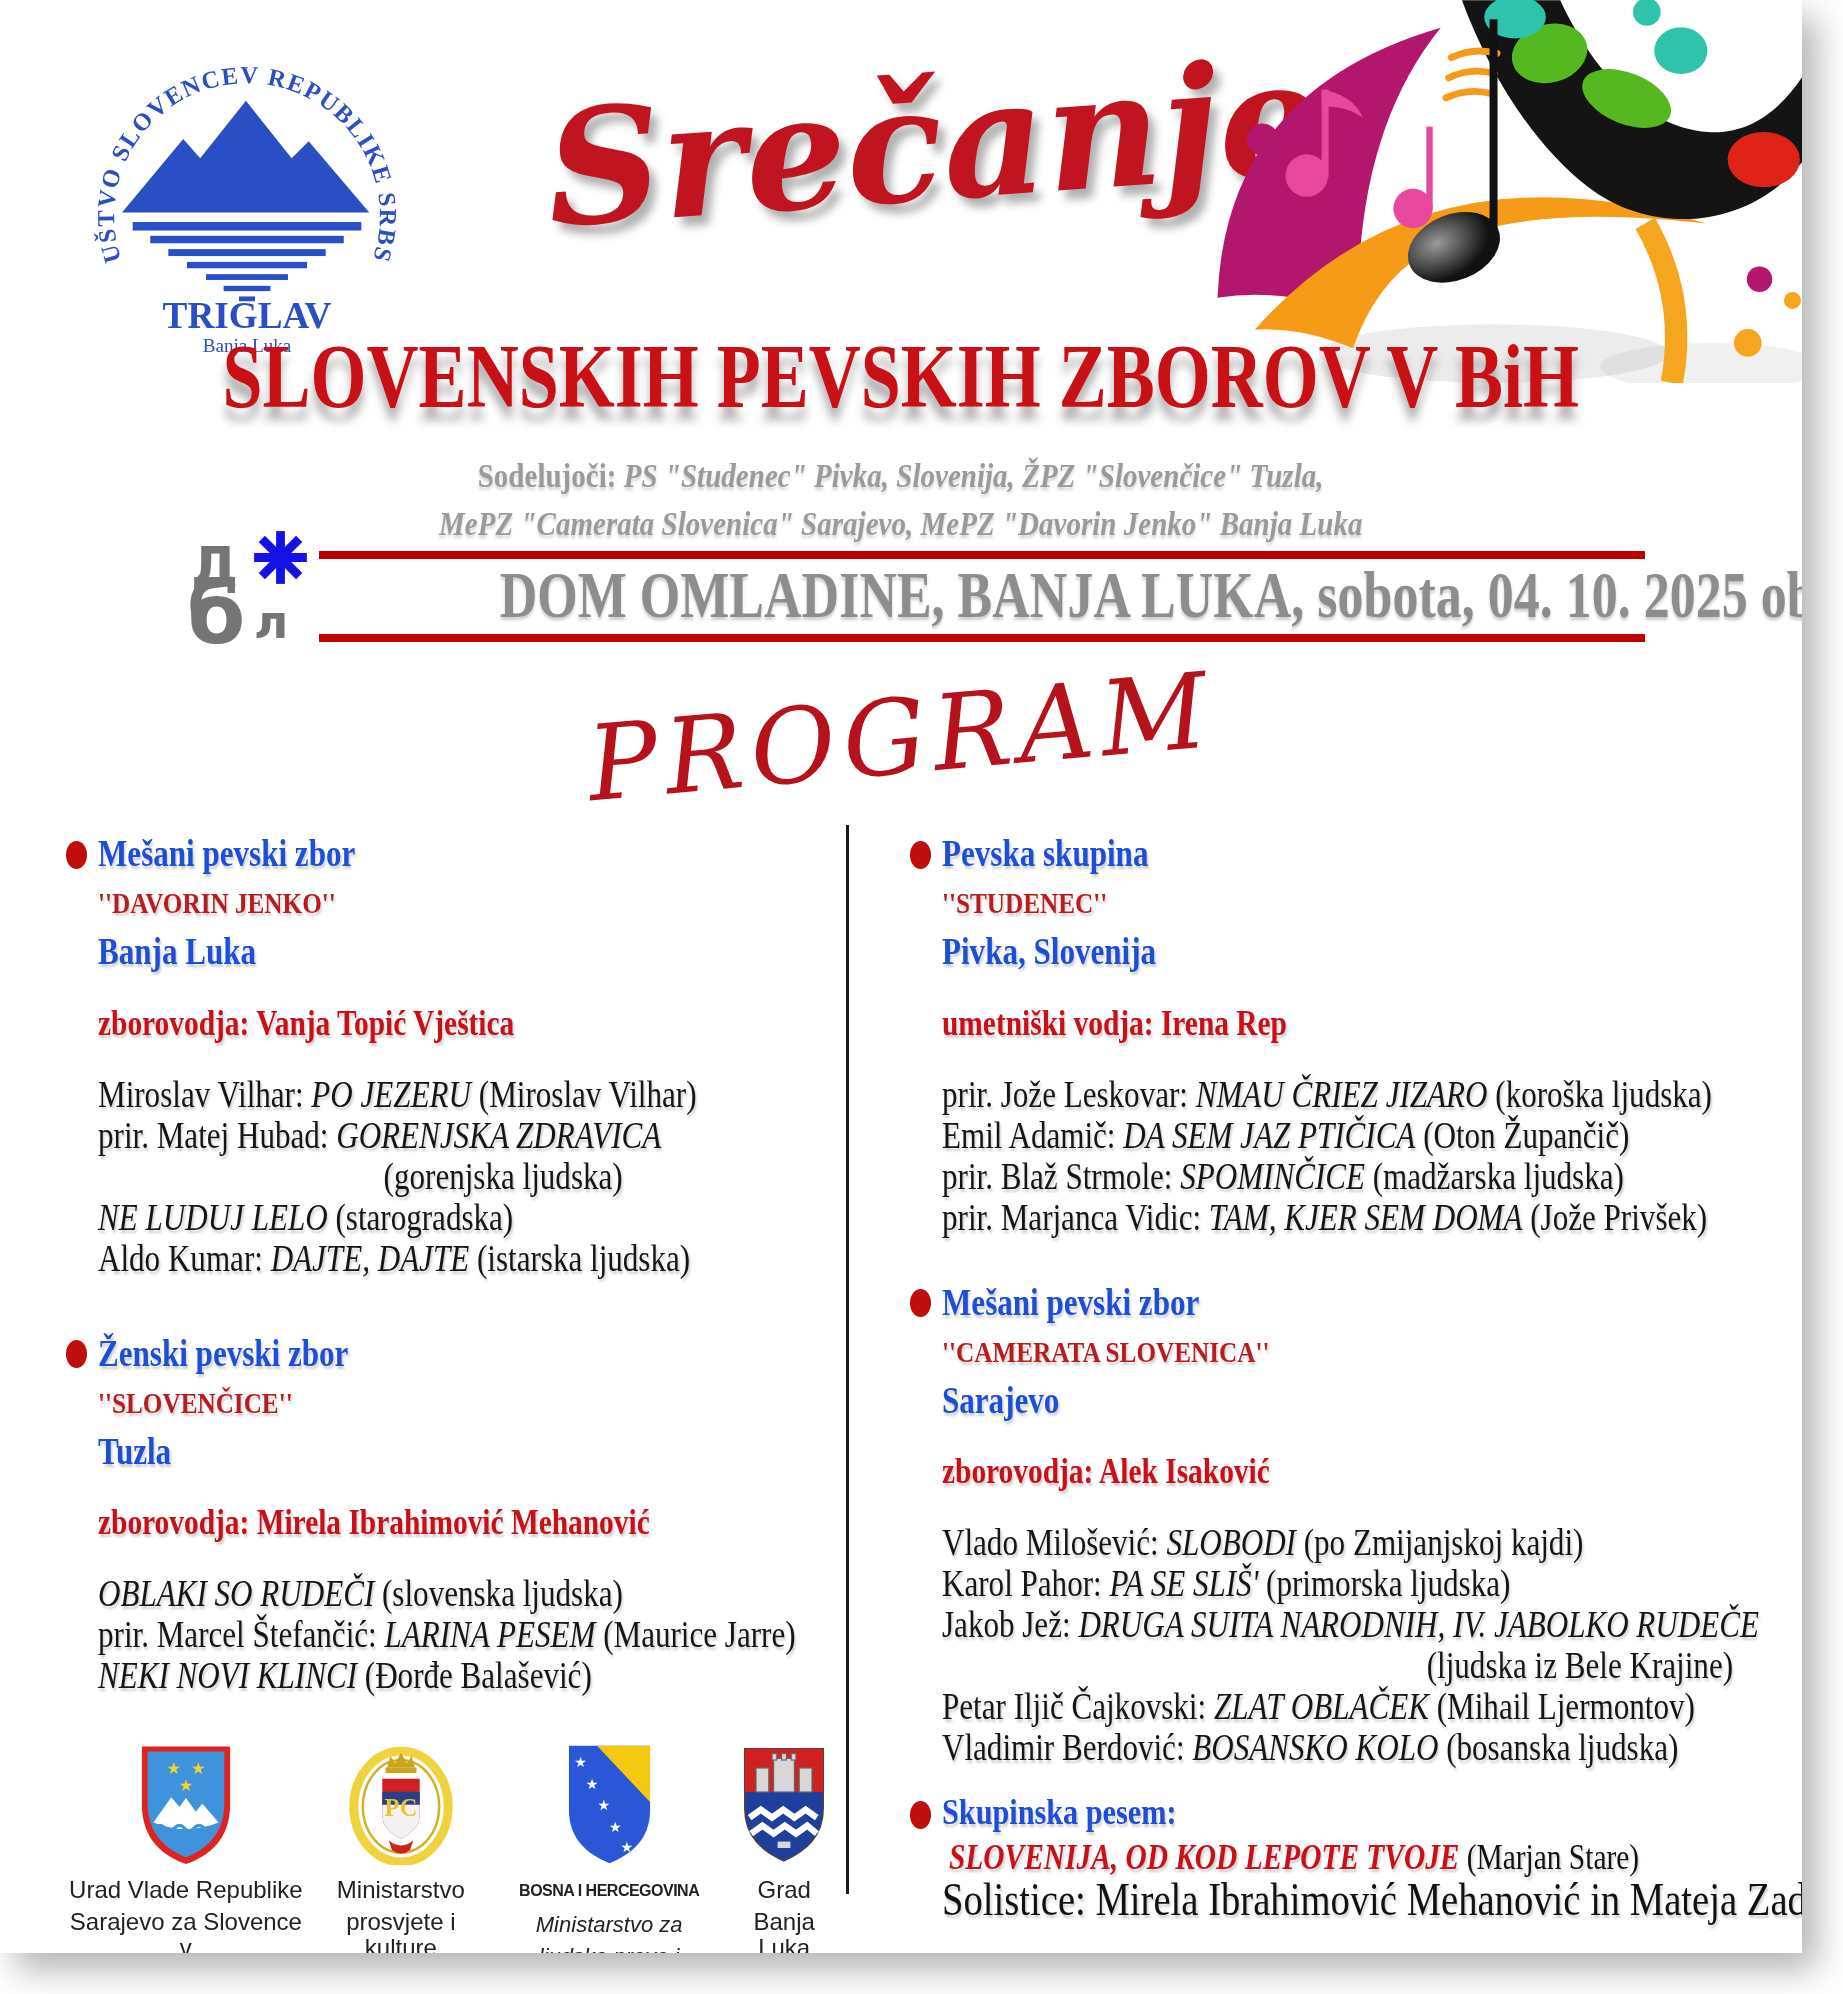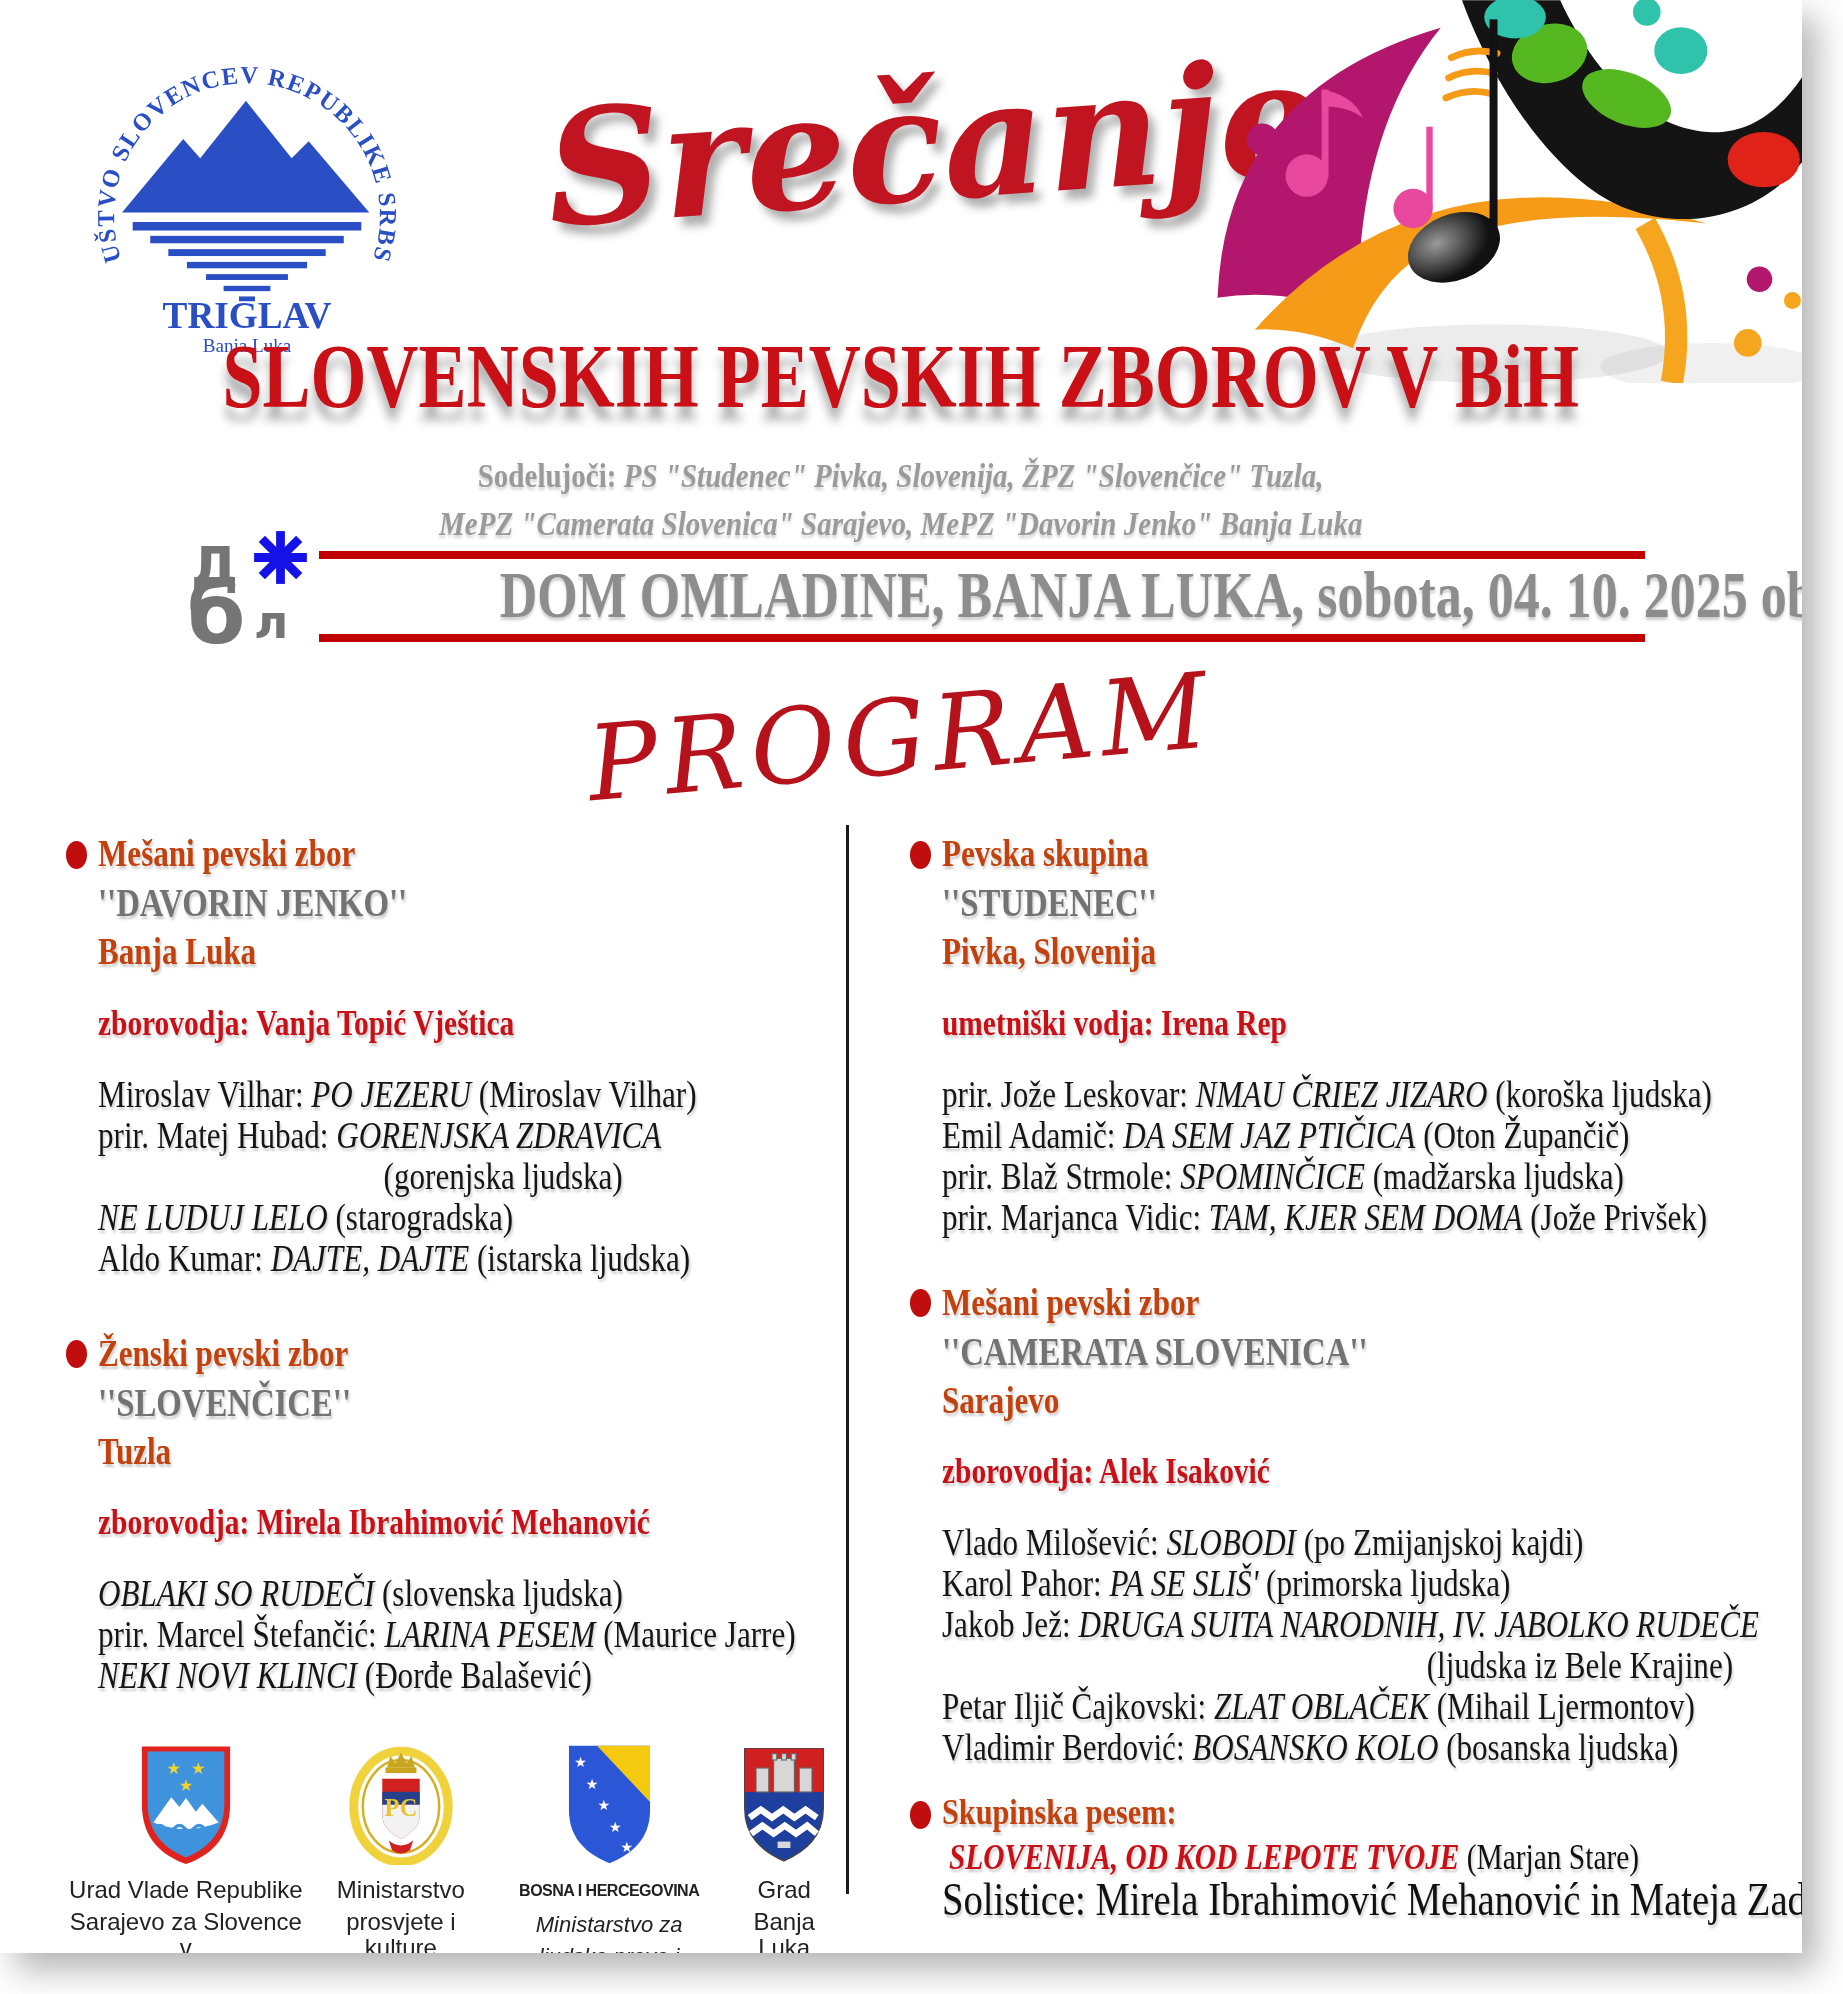--- a/index.html
+++ b/index.html
@@ -44,22 +44,22 @@
   .program-heading .rot{display:inline-block;transform:rotate(-5deg);}
 
   
   .divider{position:absolute;left:846px;top:825px;width:2.7px;height:1069px;background:#1b1b1b;}
   .col{position:absolute;top:829px;text-shadow:1.6px 2.7px 2.7px rgba(0,0,0,.2);}
   .col.left{left:66px;width:776px;}
   .col.right{left:910px;width:896px;}
 
   .block{position:relative;padding-left:32px;}
   .bullet{position:absolute;left:0;top:11.7px;width:21px;height:28px;border-radius:50%;background:#c00d0d;}
-  .bh{font-size:37px;line-height:49px;font-weight:bold;color:#c2410c;}
-  .bh.red{color:#737373;font-size:39px;}
+  .bh{font-size:37px;line-height:49px;font-weight:bold;color:#1d4ed8;}
+  .bh.red{color:#b91c1c;font-size:30px;}
   .leader{margin-top:25.5px;font-size:35px;line-height:43px;font-weight:bold;color:#c81016;}
   .songs{margin-top:29px;font-size:37px;line-height:41px;color:#151515;}
   .stitle{font-style:italic;}
   .gap-b{margin-top:50px;}
   .gap-d{margin-top:40px;}
   .gap-e{margin-top:21px;}
   .finale .bh{font-size:36px;line-height:47px;}
   .finale-song{font-size:35px;line-height:43px;padding-left:7.4px;}
   .finale-song .red-it{color:#c81016;font-style:italic;font-weight:bold;}
   .finale-solo{font-size:46px;line-height:41px;}

